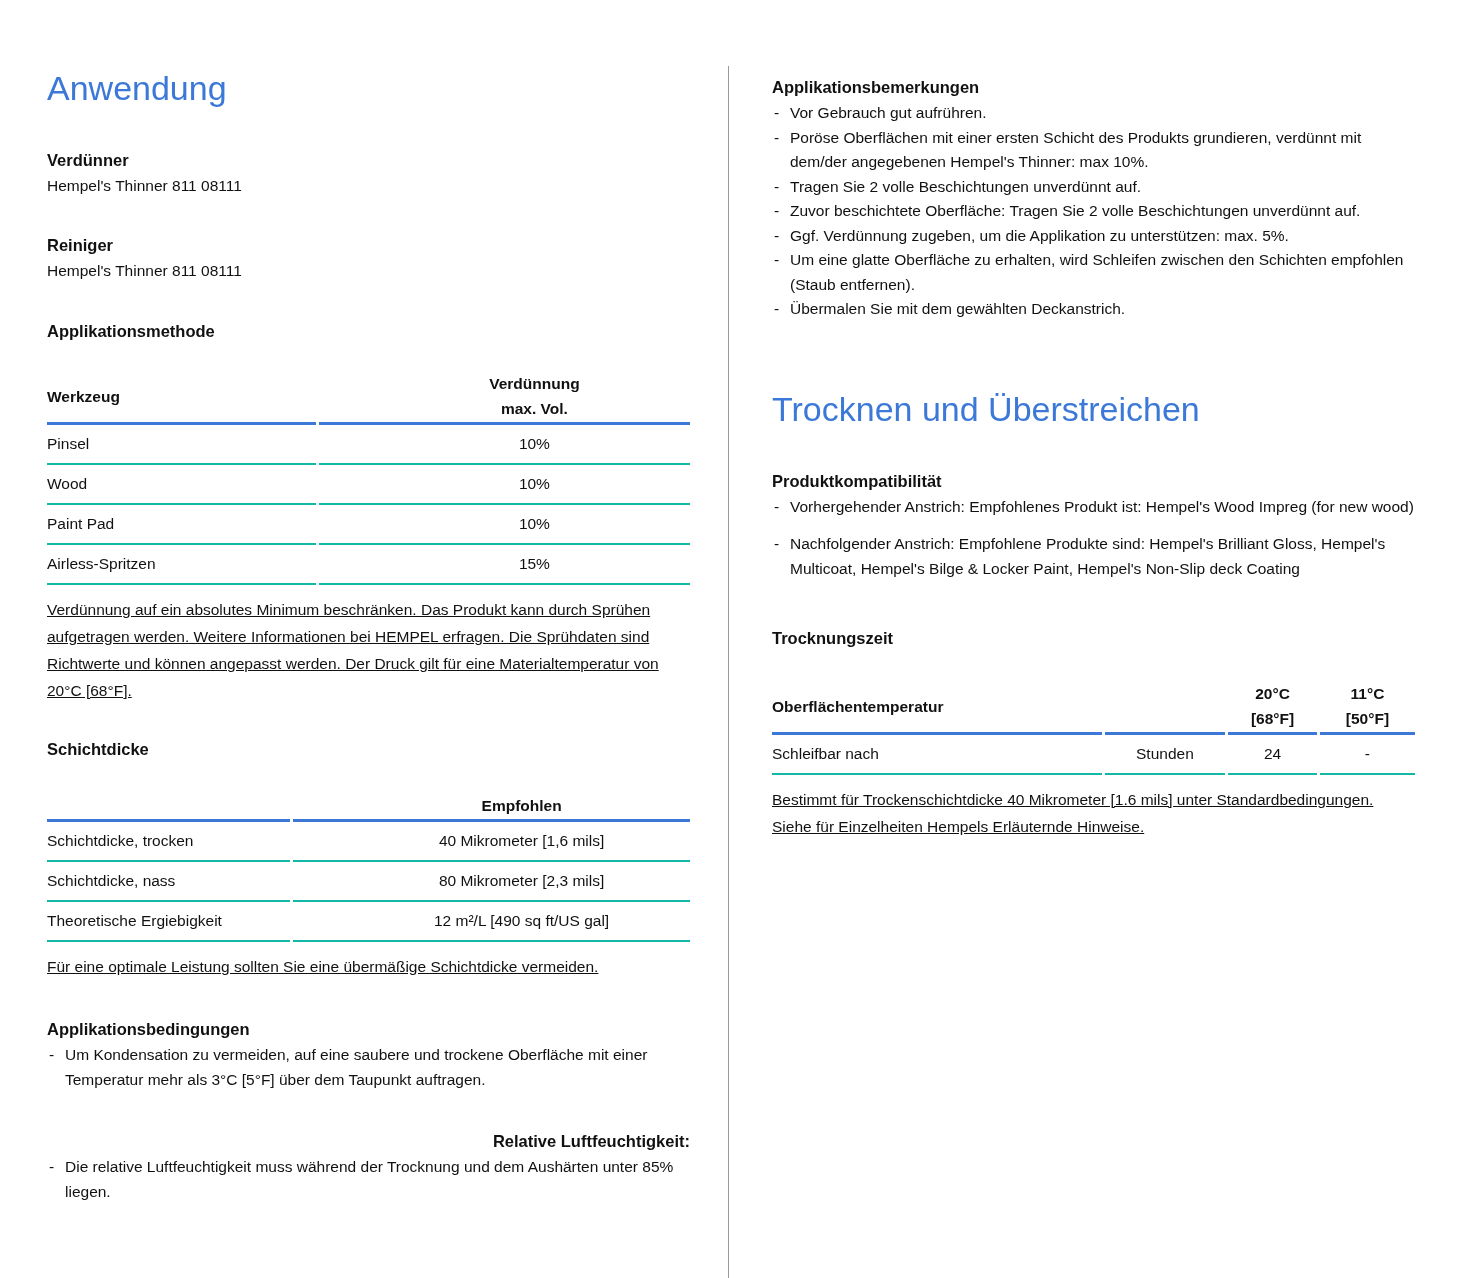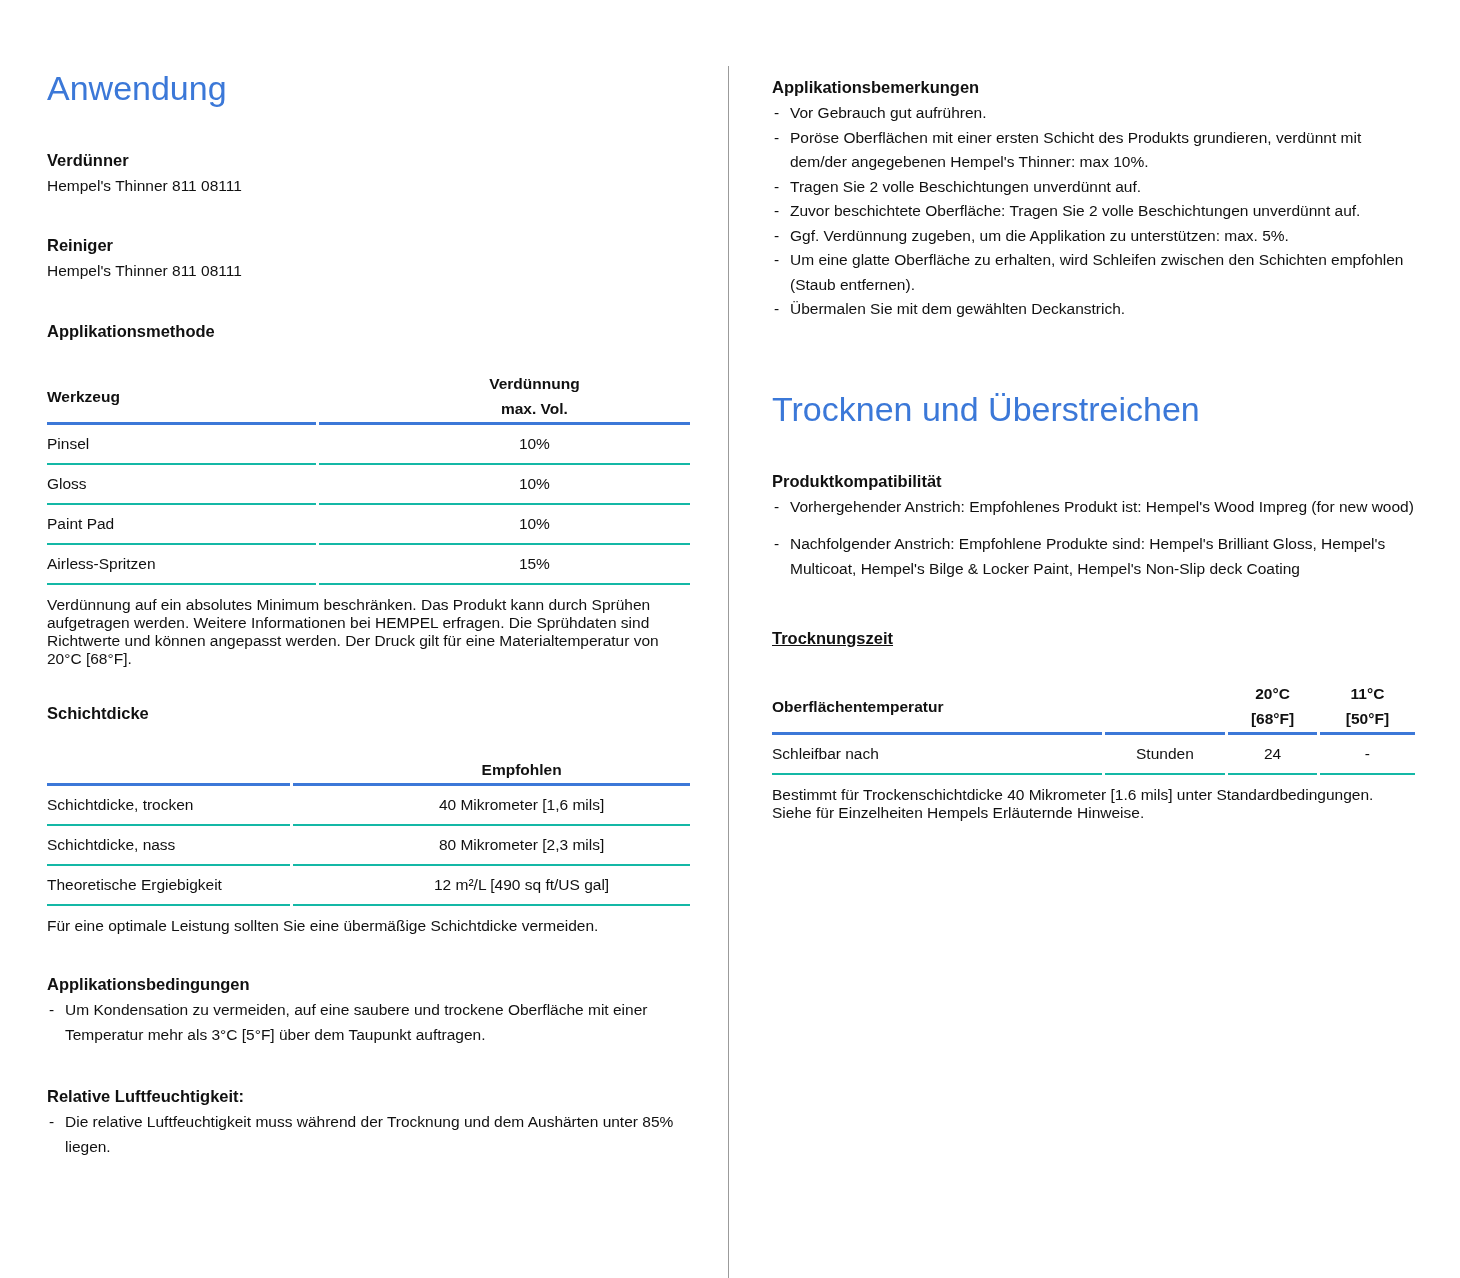--- a/index.html
+++ b/index.html
@@ -14,21 +14,21 @@
 
   .col-left  { position: absolute; left: 47px;  top: 70px; width: 643px; }
   .col-right { position: absolute; left: 772px; top: 75px; width: 643px; }
   .divider   { position: absolute; left: 728px; top: 66px; width: 1px; height: 1212px; background: #9b9b9b; }
 
   .h1 {
     font-size: 34px; line-height: 36px; font-weight: 400;
     color: #3b78d8; letter-spacing: 0;
   }
   .subhead { font-size: 16.5px; font-weight: 700; line-height: 25px; }
-  .body-text { font-size: 15.5px; line-height: 18px; }
+  .body-text { font-size: 15.5px; line-height: 27px; text-decoration: underline; }
 
   .kv { margin-top: 40px; }
   .kv .val { font-size: 15.5px; line-height: 25px; }
 
   
   table.dsheet {
     border-collapse: separate;
     border-spacing: 3px 0;
     width: calc(100% + 6px);
     margin-left: -3px;
@@ -72,24 +72,24 @@
   .bullets.spaced .bullet:last-child { margin-bottom: 0; }
 
   
   .mt-kv1   { margin-top: 42px; }
   .mt-kv2   { margin-top: 35px; }
   .mt-sec   { margin-top: 36px; }
   .mt-tbl1  { margin-top: 27px; }
   .mt-film  { margin-top: 33px; }
   .mt-tbl2  { margin-top: 31px; }
   .mt-cond  { margin-top: 37px; }
-  .mt-hum   { margin-top: 37px; }
+  .mt-hum   { margin-top: 37px; text-align: right; }
   .mt-h1r   { margin-top: 69px; }
   .mt-comp  { margin-top: 42px; }
-  .mt-dry   { margin-top: 45px; text-decoration: underline; }
+  .mt-dry   { margin-top: 45px; }
   .mt-tbl3  { margin-top: 30px; }
 </style>
 </head>
 <body>
 
 <div class="page">
 
   <div class="col-left">
 
     <div class="h1">Anwendung</div>
@@ -119,21 +119,21 @@
             <div>max. Vol.</div>
           </th>
         </tr>
       </thead>
       <tbody>
         <tr>
           <td class="al">Pinsel</td>
           <td class="ac">10%</td>
         </tr>
         <tr>
-          <td class="al">Gloss</td>
+          <td class="al">Wood</td>
           <td class="ac">10%</td>
         </tr>
         <tr>
           <td class="al">Paint Pad</td>
           <td class="ac">10%</td>
         </tr>
         <tr>
           <td class="al">Airless-Spritzen</td>
           <td class="ac">15%</td>
         </tr>

